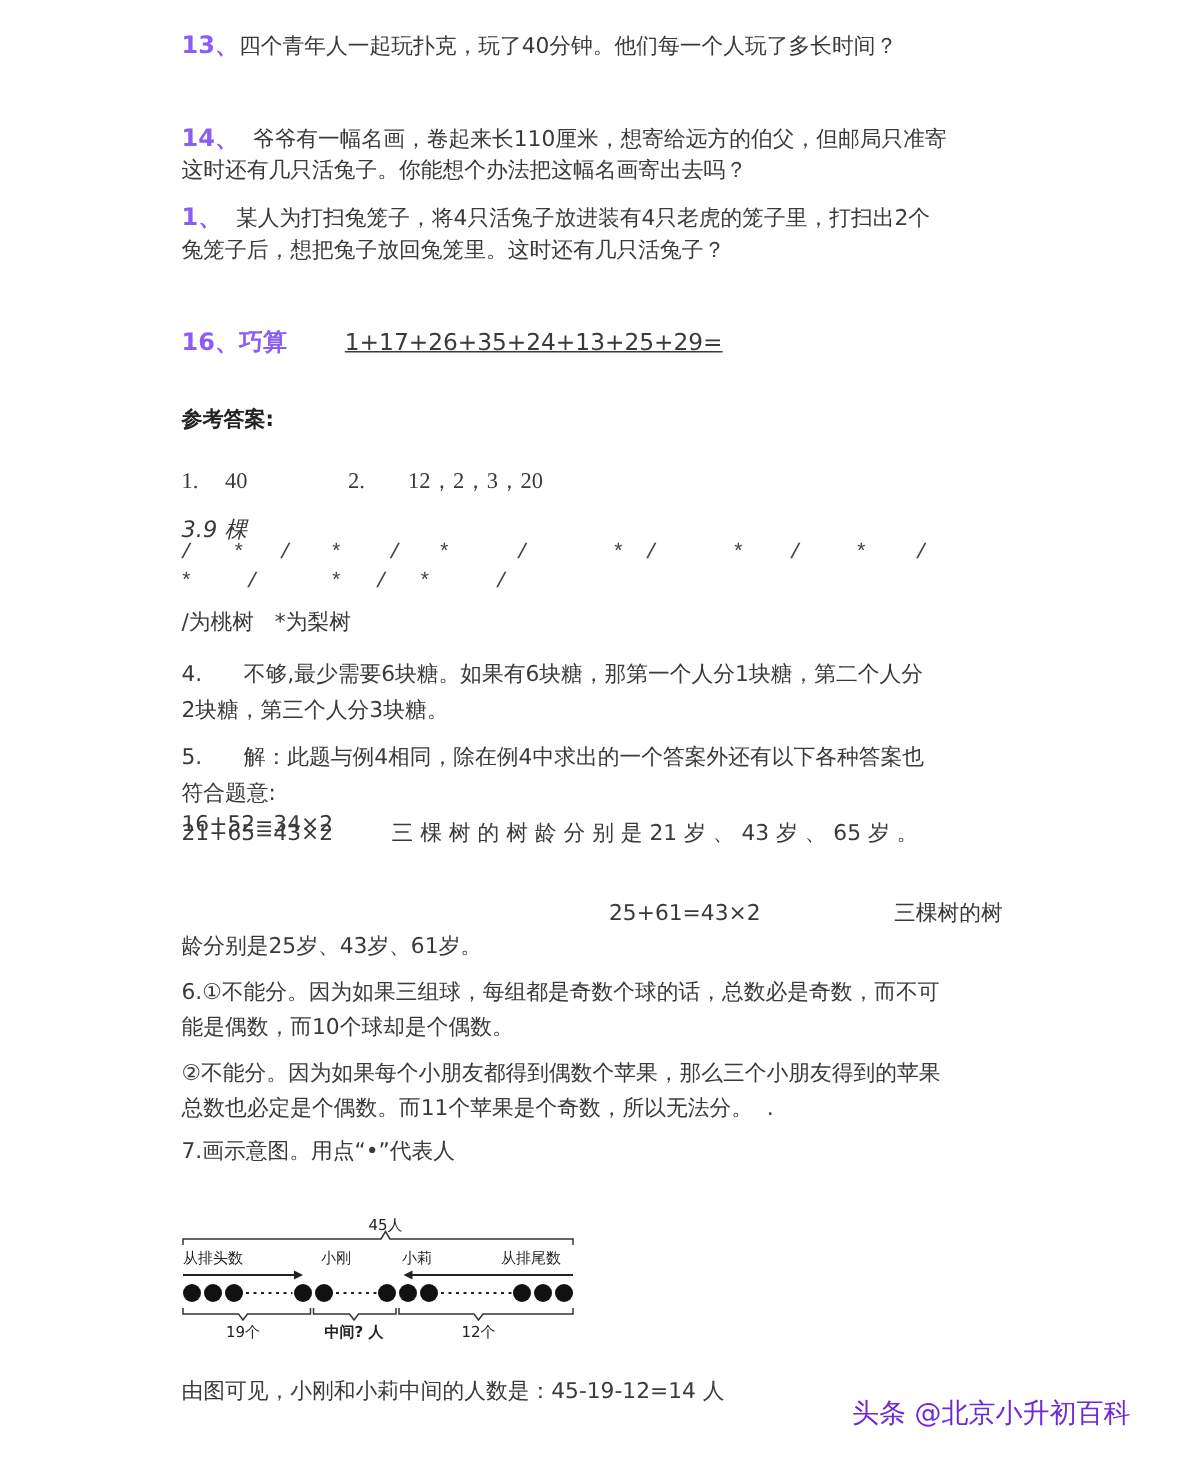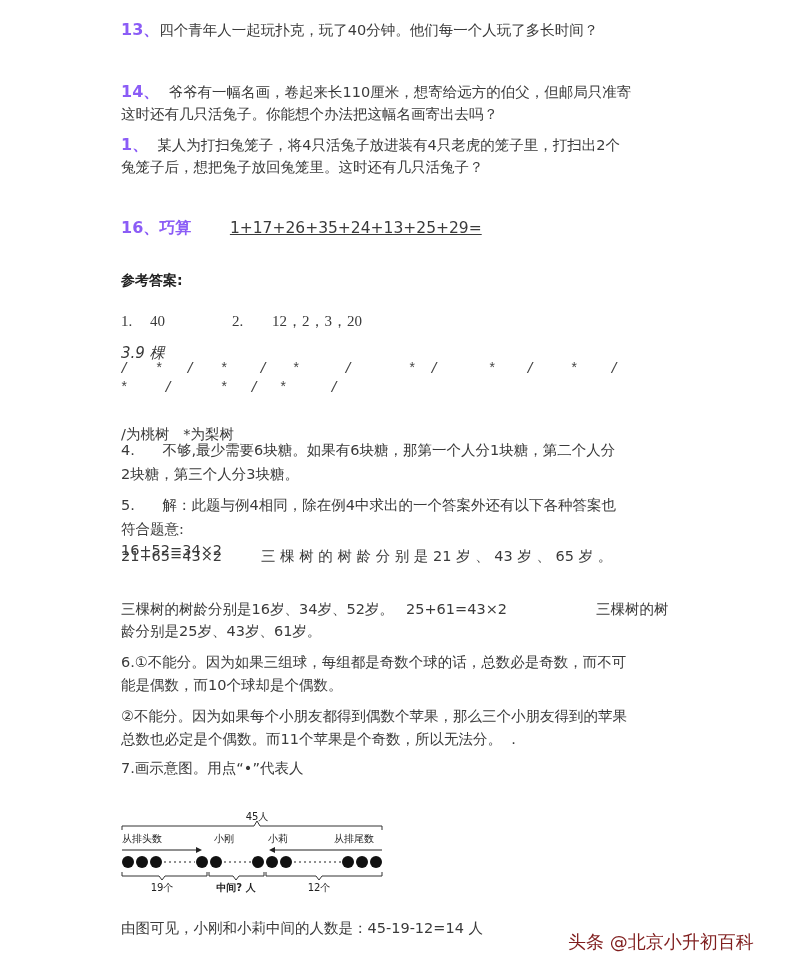--- a/index.html
+++ b/index.html
@@ -3,21 +3,21 @@
 <meta charset="utf-8">
 <style>
   html, body { margin: 0; padding: 0; background: #ffffff; }
   body { width: 794px; height: 974px; position: relative; overflow: hidden;
          font-family: "DejaVu Sans", "Liberation Sans", sans-serif; color: #333333; }
   .line { position: absolute; left: 121px; white-space: nowrap; font-size: 14.5px; line-height: 20px; color: #3a3a3a; }
   .q-num { font-weight: bold; font-size: 16px; color: #8b5cf6; }
   .bold { font-weight: bold; color: #222; }
   .serif { font-family: "Liberation Serif", "DejaVu Serif", serif; font-size: 15px; }
   .sym { position: absolute; font-family: "Liberation Mono", monospace; font-size: 14px; color: #444; }
-  .watermark { position: absolute; left: 568px; top: 930px; font-size: 18px; color: #7f1d1d; white-space: nowrap; }
+  .watermark { position: absolute; left: 568px; top: 930px; font-size: 18px; color: #6d28d9; white-space: nowrap; }
   .diagram { position: absolute; left: 116px; top: 810px; width: 282px; height: 85px; }
   .diagram svg text { font-family: "DejaVu Sans", sans-serif; }
 </style>
 </head>
 <body>
 
 <div class="line" style="top:20px;">
   <span class="q-num">13、</span><span>四个青年人一起玩扑克，玩了40分钟。他们每一个人玩了多长时间？</span>
 </div>
 
@@ -62,34 +62,33 @@
   <span class="sym" style="left:610px; top:361px;">/</span>
 </div>
 <div>
   <span class="sym" style="left:120px; top:380px;">*</span>
   <span class="sym" style="left:164px; top:380px;">/</span>
   <span class="sym" style="left:220px; top:380px;">*</span>
   <span class="sym" style="left:250px; top:380px;">/</span>
   <span class="sym" style="left:279px; top:380px;">*</span>
   <span class="sym" style="left:330px; top:380px;">/</span>
 </div>
-<div class="line" style="top:424px; white-space:pre;">/为桃树   *为梨树</div>
+<div class="line" style="top:405px; white-space:pre;">/为桃树   *为梨树</div>
 
 <div class="line" style="top:440px; white-space:pre;">4.      不够,最少需要6块糖。如果有6块糖，那第一个人分1块糖，第二个人分</div>
 <div class="line" style="top:464px;">2块糖，第三个人分3块糖。</div>
 
 <div class="line" style="top:495px; white-space:pre;">5.      解：此题与例4相同，除在例4中求出的一个答案外还有以下各种答案也</div>
 <div class="line" style="top:519px;">符合题意:</div>
 <div class="line" style="top:546px; width:560px;">
   <span>21+65=43×2</span>
   <span style="position:absolute; left:140px;">三 棵 树 的 树 龄 分 别 是 21 岁 、 43 岁 、 65 岁 。</span>
 </div>
 <div class="line" style="top:540px;">16+52=34×2</div>
 <div class="line" style="top:599px; width:560px;">
-  <span>三棵树的树龄分别是16岁、34岁、52岁。</span>
   <span style="position:absolute; left:285px;">25+61=43×2</span>
   <span style="position:absolute; left:475px;">三棵树的树</span>
 </div>
 <div class="line" style="top:621px;">龄分别是25岁、43岁、61岁。</div>
 
 <div class="line" style="top:652px;">6.①不能分。因为如果三组球，每组都是奇数个球的话，总数必是奇数，而不可</div>
 <div class="line" style="top:675px;">能是偶数，而10个球却是个偶数。</div>
 <div class="line" style="top:706px;">②不能分。因为如果每个小朋友都得到偶数个苹果，那么三个小朋友得到的苹果</div>
 <div class="line" style="top:729px; white-space:pre;">总数也必定是个偶数。而11个苹果是个奇数，所以无法分。  .</div>
 

